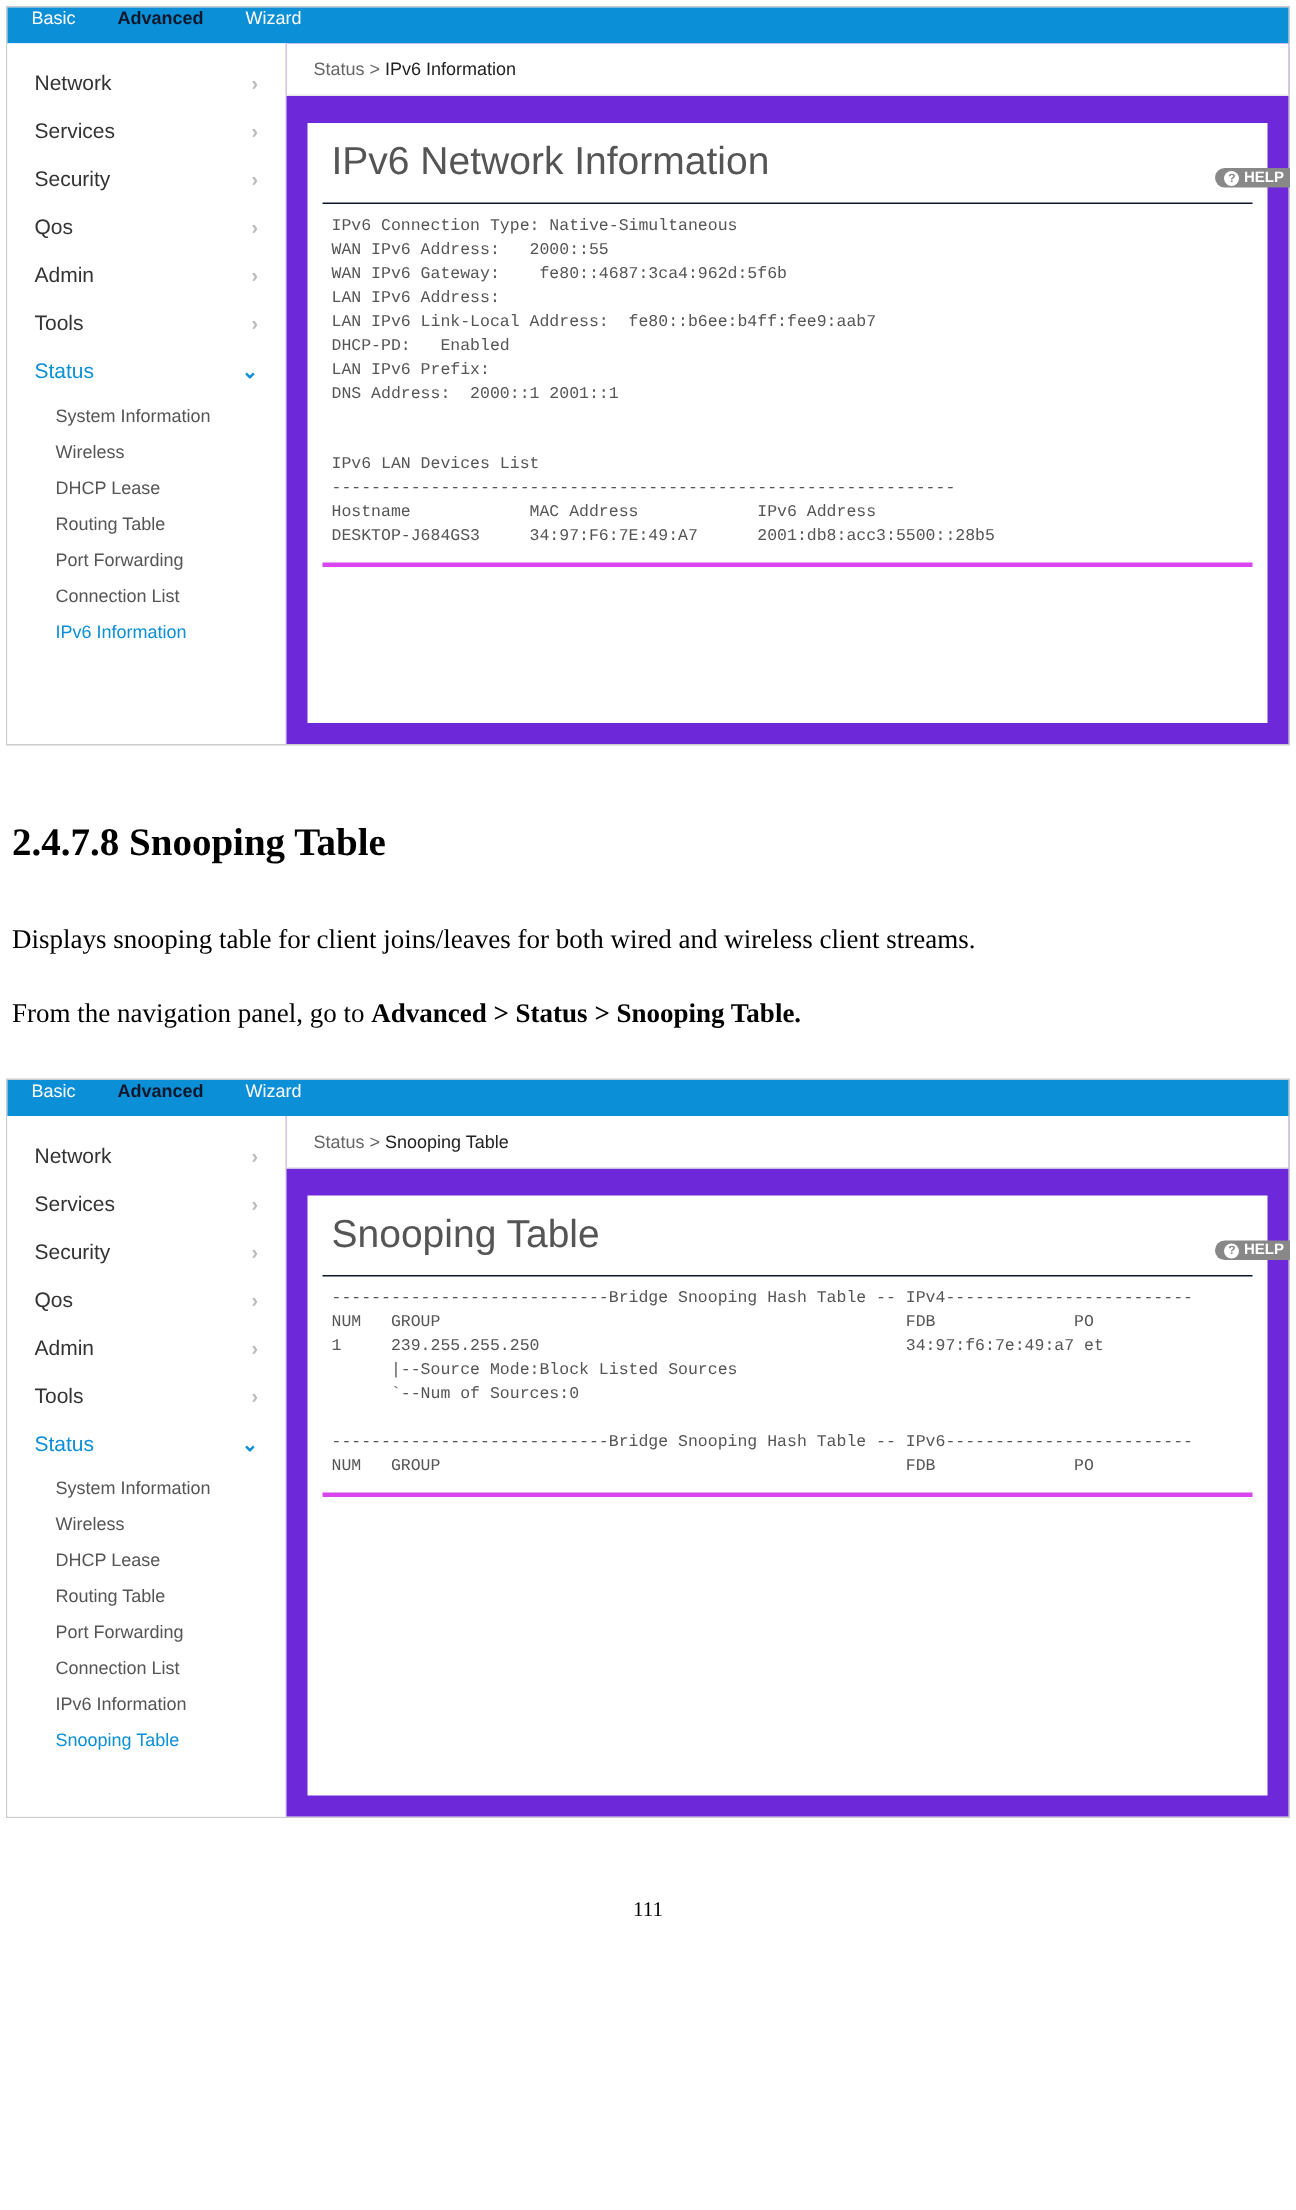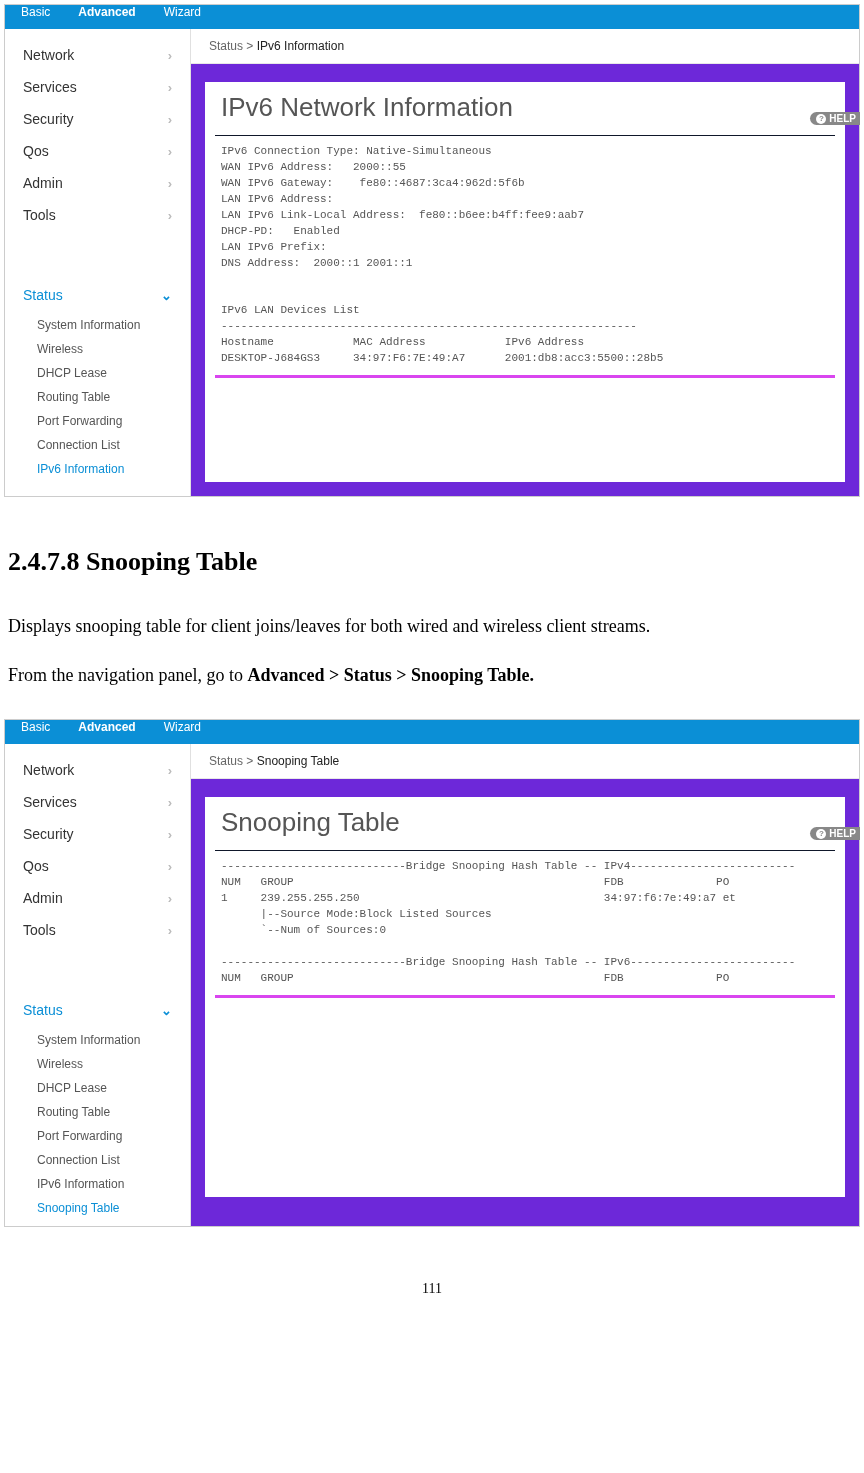--- a/index.html
+++ b/index.html
@@ -1,26 +1,26 @@
 <!DOCTYPE html>
 <html><head>
   <meta charset="utf-8">
   <style>
     * { box-sizing: border-box; margin: 0; padding: 0; }
     body { font-family: Arial, sans-serif; background: #fff; width: 864px; }
     
     .screenshot { border: 1px solid #ccc; margin: 4px 4px 20px 4px; position: relative; }
     .topbar { background: #0b8fd6; height: 24px; display: flex; align-items: flex-start; padding: 0 16px; gap: 28px; }
     .topbar-item { color: #fff; font-size: 12px; cursor: pointer; }
-    .topbar-item.active { color: #ffffff; border-bottom: 6px solid #e5e5e5; font-weight: 600; padding-bottom: 18px; }
+    .topbar-item.active { color: #0f172a; border-bottom: 6px solid #e5e5e5; font-weight: 600; padding-bottom: 18px; }
     
     .main-area { display: flex; background: #f5f5f5; min-height: 460px; }
     .sidebar { width: 186px; background: #fff; border-right: 1px solid #e0e0e0; padding-top: 10px; }
     .nav-item { display: flex; justify-content: space-between; align-items: center; padding: 8px 18px 8px 18px; font-size: 14px; color: #333; cursor: pointer; }
-    .nav-item.active { color: #0b8fd6; margin-top: 48px; }
+    .nav-item.active { color: #0b8fd6; }
     .chev { color: #bbb; font-size: 13px; font-weight: 600; }
     .chev.down { color: #0b8fd6; }
     .subnav { padding: 2px 0 6px 32px; }
     .subnav-item { font-size: 12px; color: #555; padding: 5px 0; cursor: pointer; }
     .subnav-item.active { color: #0b8fd6; }
     
     .content { flex: 1; background: #6d28d9; padding: 0; }
     .breadcrumb { padding: 10px 18px; font-size: 12px; color: #666; background: #fff; border-bottom: 1px solid #e8e8e8; }
     .breadcrumb .crumb-active { color: #222; }
     .panel { background: #fff; margin: 18px 14px 14px 14px; min-height: 400px; padding: 6px 10px 10px 10px; position: relative; }

